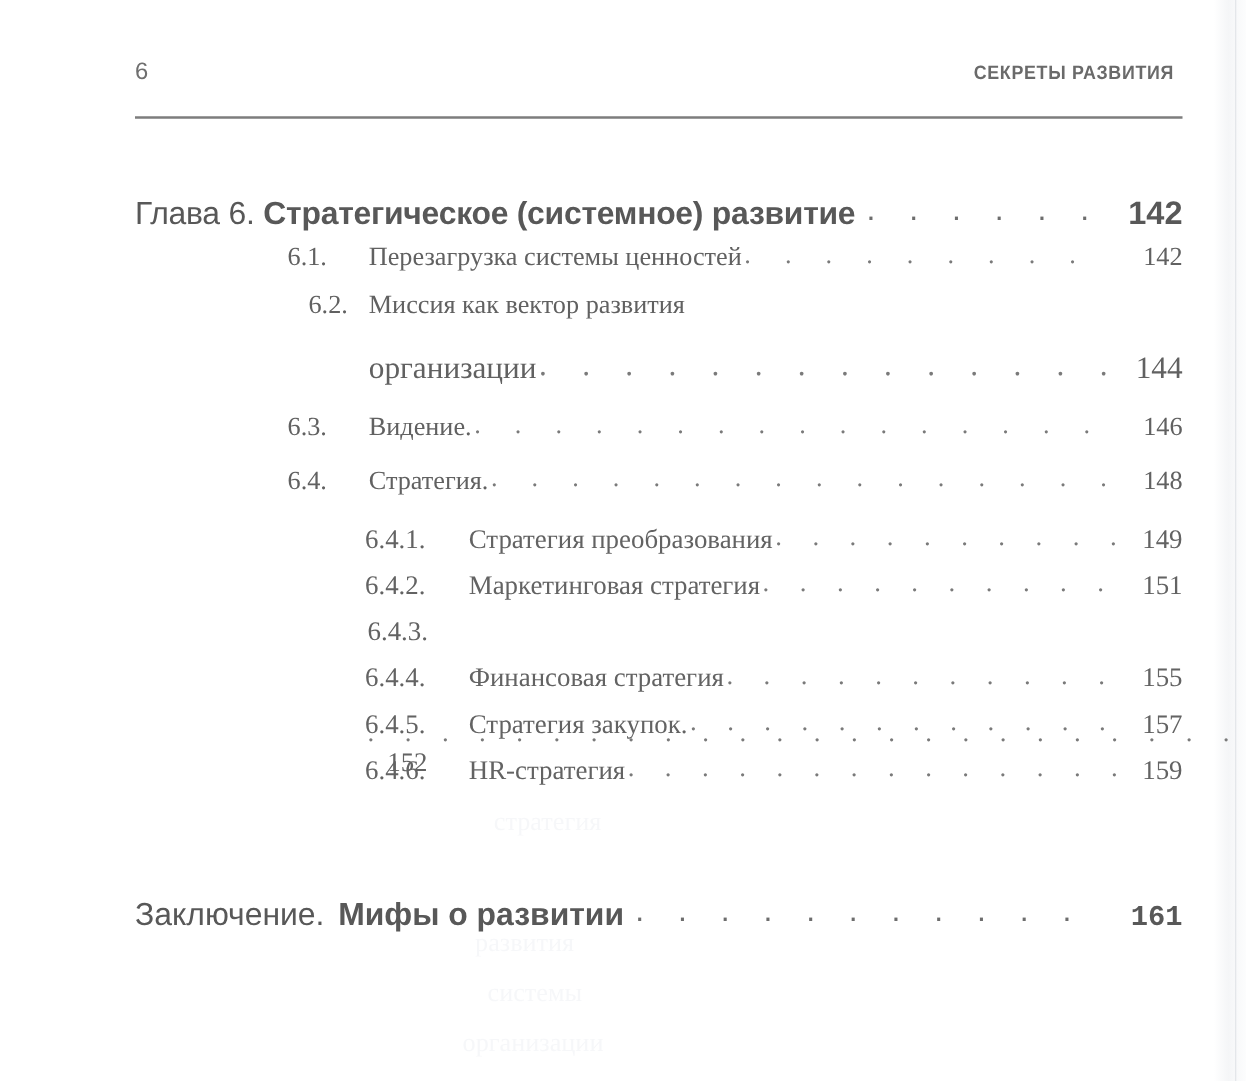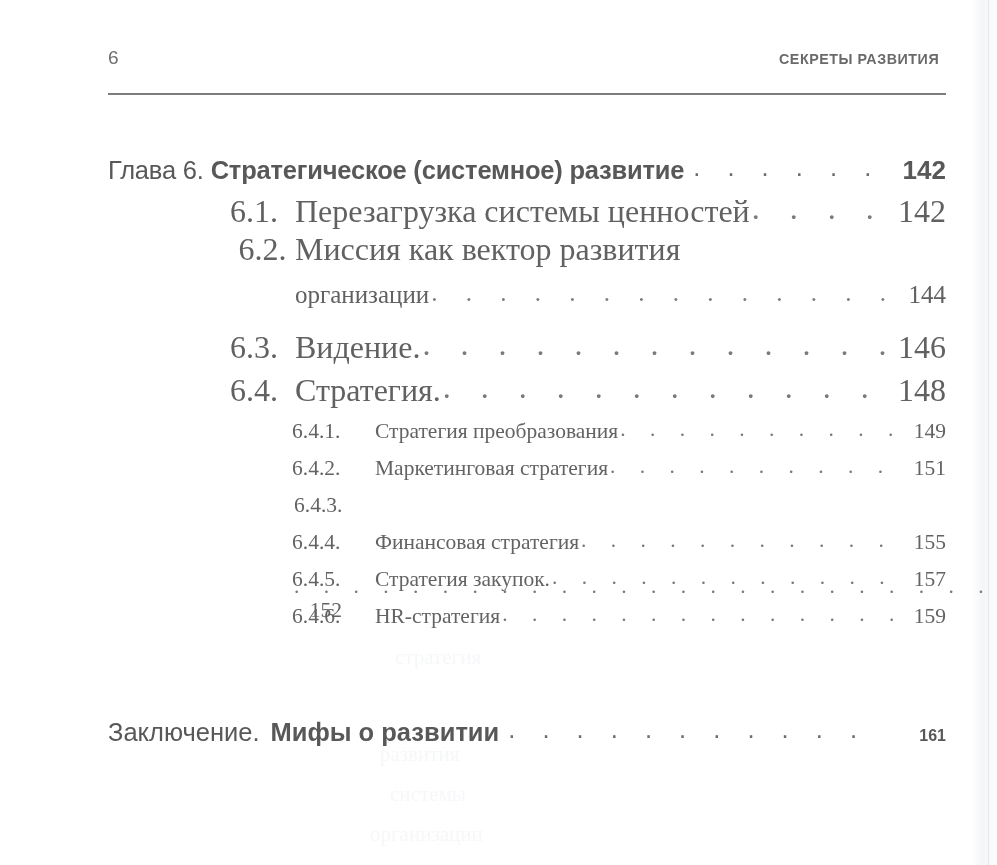--- a/index.html
+++ b/index.html
@@ -149,21 +149,21 @@
     font-weight: 700;
     font-size: 26px;
     min-width: 56px;
   }
 
   
   .lvl2 {
     left: 230px;
     width: 716px;
     font-family: "Liberation Serif", serif;
-    font-size: 32px;
+    font-size: 21px;
     color: #616161;
   }
   .lvl2 .num {
     width: 65px;
     flex: 0 0 65px;
   }
   .lvl2 .pageno {
     min-width: 56px;
   }
   .lvl2 .leader::after {
@@ -218,22 +218,23 @@
   .lvlc .leader {
     margin: 0 7px 0 9px;
     top: -0.12em;
   }
   .lvlc .leader::after {
     letter-spacing: 10px;
     color: #6d6d6d;
   }
   .lvlc .pageno {
     font-weight: 700;
-    font-size: 16px;
+    font-size: 23px;
     min-width: 56px;
+    font-family: Liberation Mono, monospace;
   }
 </style>
 </head>
 <body>
 
 <div class="page">
 
   <div class="edge-gutter"></div>
   <div class="edge-line"></div>
 

